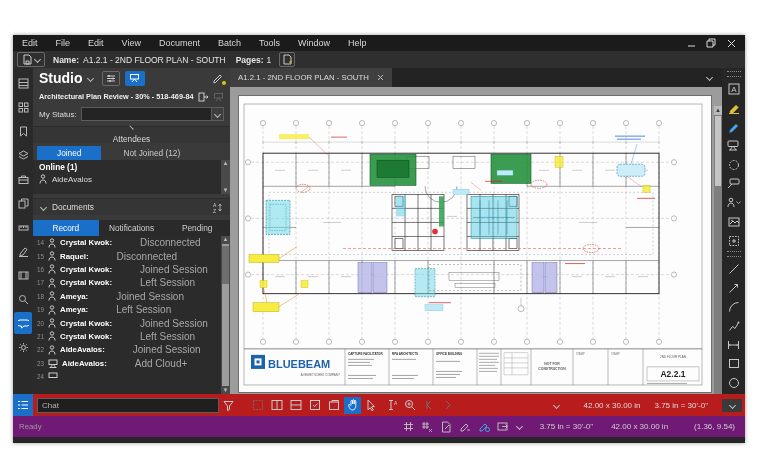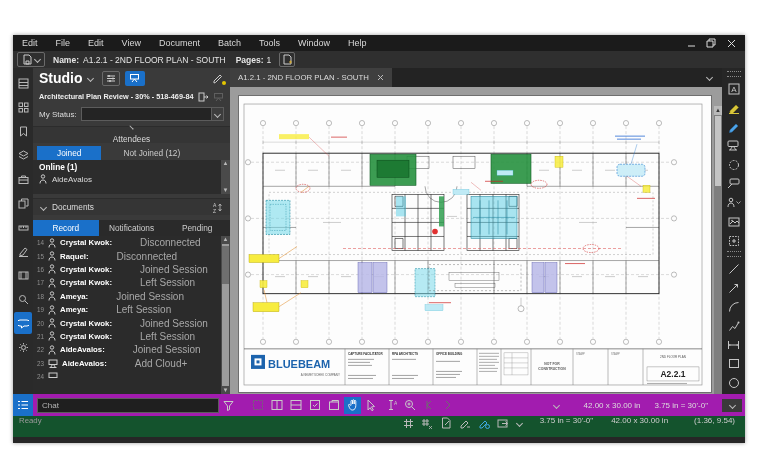--- a/index.html
+++ b/index.html
@@ -52,31 +52,31 @@
   #canvas{position:absolute;left:0;top:19px;width:492px;height:307px;background:#9c9c9c;}
   #sheet{position:absolute;left:8px;top:8px;width:472px;height:296px;background:#fdfdfd;border:1px solid #6f6f6f;}
   #canvscroll{position:absolute;right:0;top:19px;width:8px;height:307px;background:#7e7e7e;}
   #canvscroll .thumb{position:absolute;left:1px;top:10px;width:6px;height:70px;background:#c4c4c4;}
   #canvscroll .up{position:absolute;left:0;top:0;width:8px;height:9px;background:#b9b9b9;color:#333;font-size:6px;text-align:center;line-height:9px;}
   
   #rightstrip{position:absolute;left:709px;top:33px;width:23px;height:326px;background:#262626;display:flex;flex-direction:column;align-items:center;padding-top:2px;gap:0px;}
   .toolbtn{width:20px;height:19px;display:flex;align-items:center;justify-content:center;color:#c6c6c6;}
   .dots{width:14px;height:4px;border-top:1px dotted #8a8a8a;border-bottom:1px dotted #8a8a8a;margin:1px 0 2px;}
   
-  #bottombar{position:absolute;left:0;top:359px;width:732px;height:22px;background:#a21caf;display:flex;align-items:center;color:#ccc;}
+  #bottombar{position:absolute;left:0;top:359px;width:732px;height:22px;background:#b91c1c;display:flex;align-items:center;color:#ccc;}
   #markupsbtn{width:20px;height:22px;display:flex;align-items:center;justify-content:center;background:#1a70c9;color:#fff;}
   #chatinput{width:172px;height:13px;background:#1f1f1f;border:1px solid #5d5d5d;color:#ccc;font-size:8px;padding:0 4px;margin-left:4px;font-family:"Liberation Sans",sans-serif;}
   #chatinput::placeholder{color:#b5b5b5;opacity:1;}
   .bbtn{width:17px;height:17px;display:flex;align-items:center;justify-content:center;color:#c9c9c9;margin:0 1px;}
   .bbtn.dim{color:#6e6e6e;}
   .bbtn.active{background:#1a70c9;color:#fff;}
   .bbtext{font-size:8px;color:#ddd;white-space:nowrap;}
   #cornerchev{width:20px;height:13px;background:#3a3a3a;display:flex;align-items:center;justify-content:center;margin-left:8px;margin-right:3px;}
   
-  #statusbar{position:absolute;left:0;top:381px;width:732px;height:21px;background:#14532d;display:flex;align-items:flex-start;color:#c9c9c9;font-size:7.8px;}
+  #statusbar{position:absolute;left:0;top:381px;width:732px;height:21px;background:#701a75;display:flex;align-items:center;color:#c9c9c9;font-size:7.8px;}
   #statusbar .sb-ready{color:#9a9a9a;padding-left:6px;}
   .sbic{width:15px;height:14px;display:flex;align-items:center;justify-content:center;color:#b9b9b9;margin:0 2px;}
   .sbtext{color:#cfcfcf;font-size:8px;white-space:nowrap;}
   svg{display:block;}
 </style>
 </head>
 <body>
 
 <div id="stage">
 <div id="appwin">

